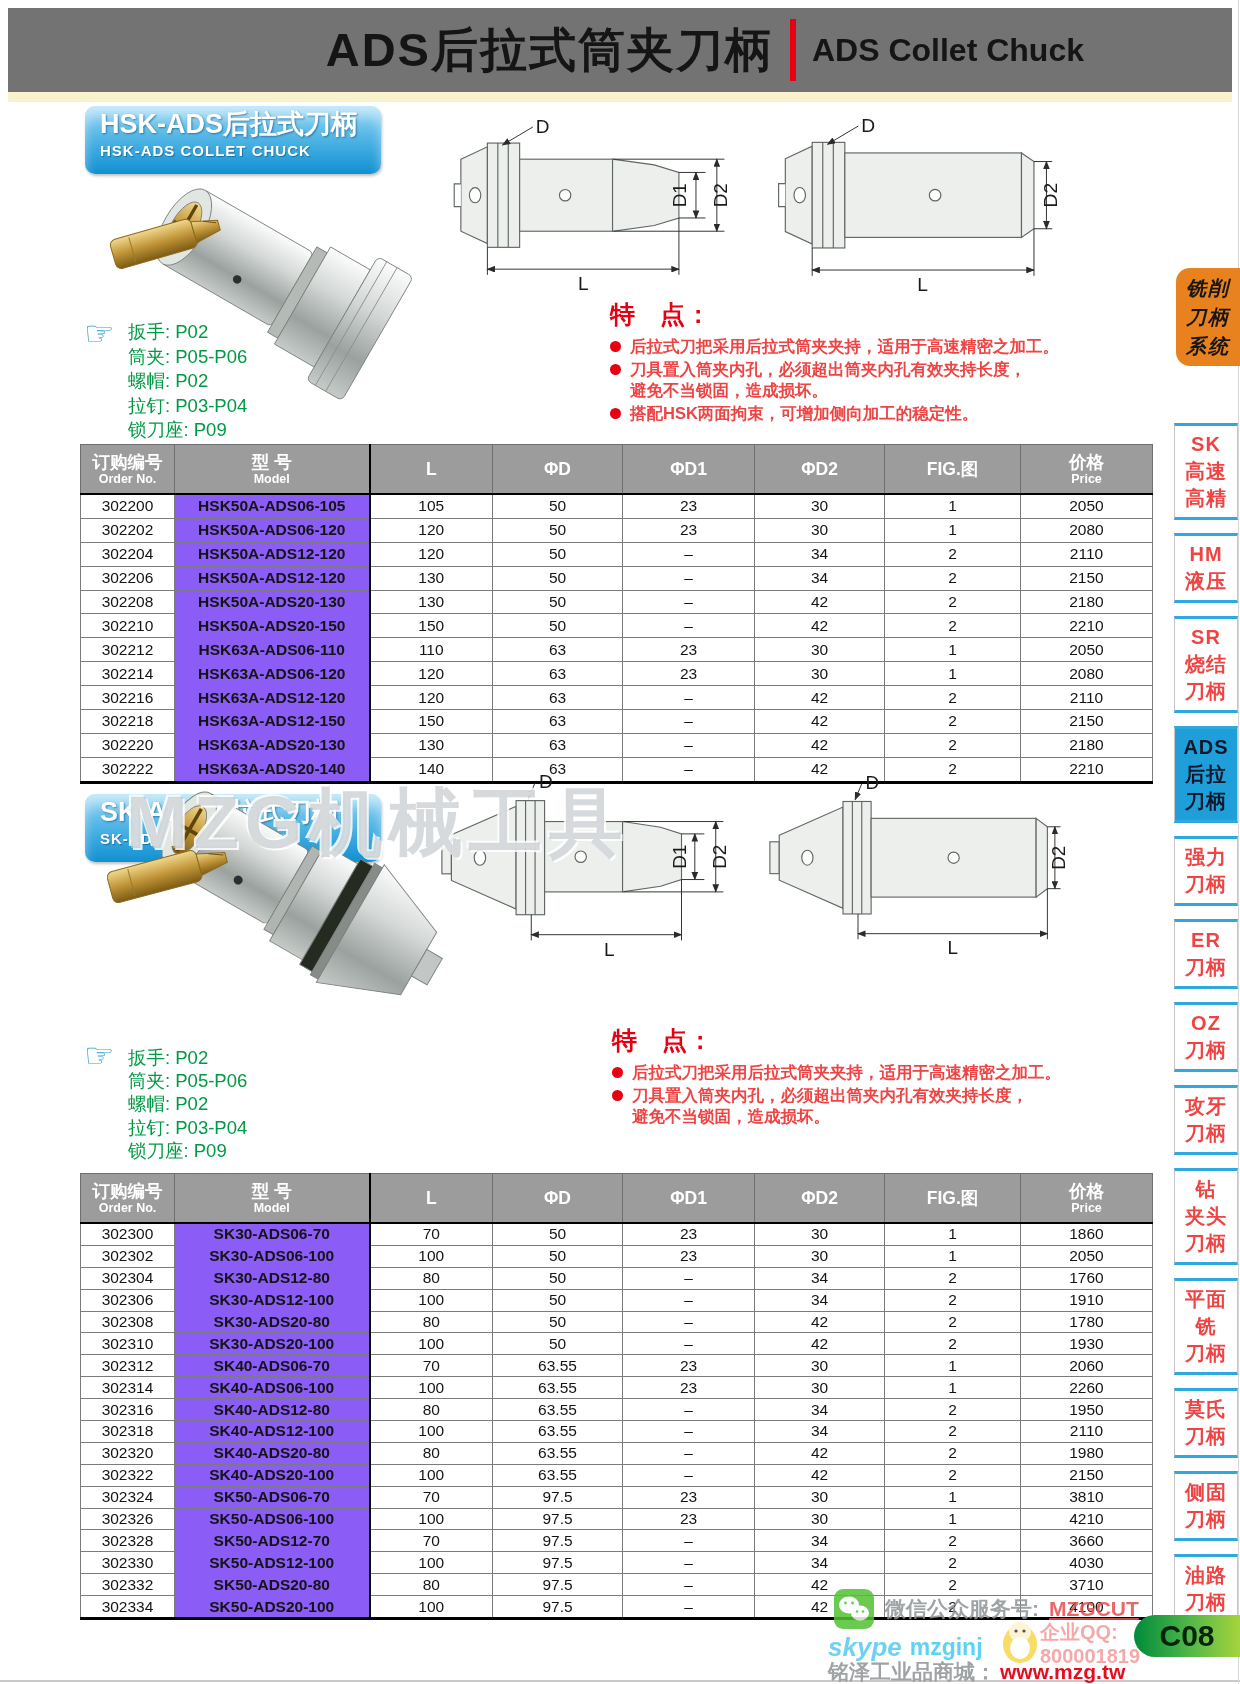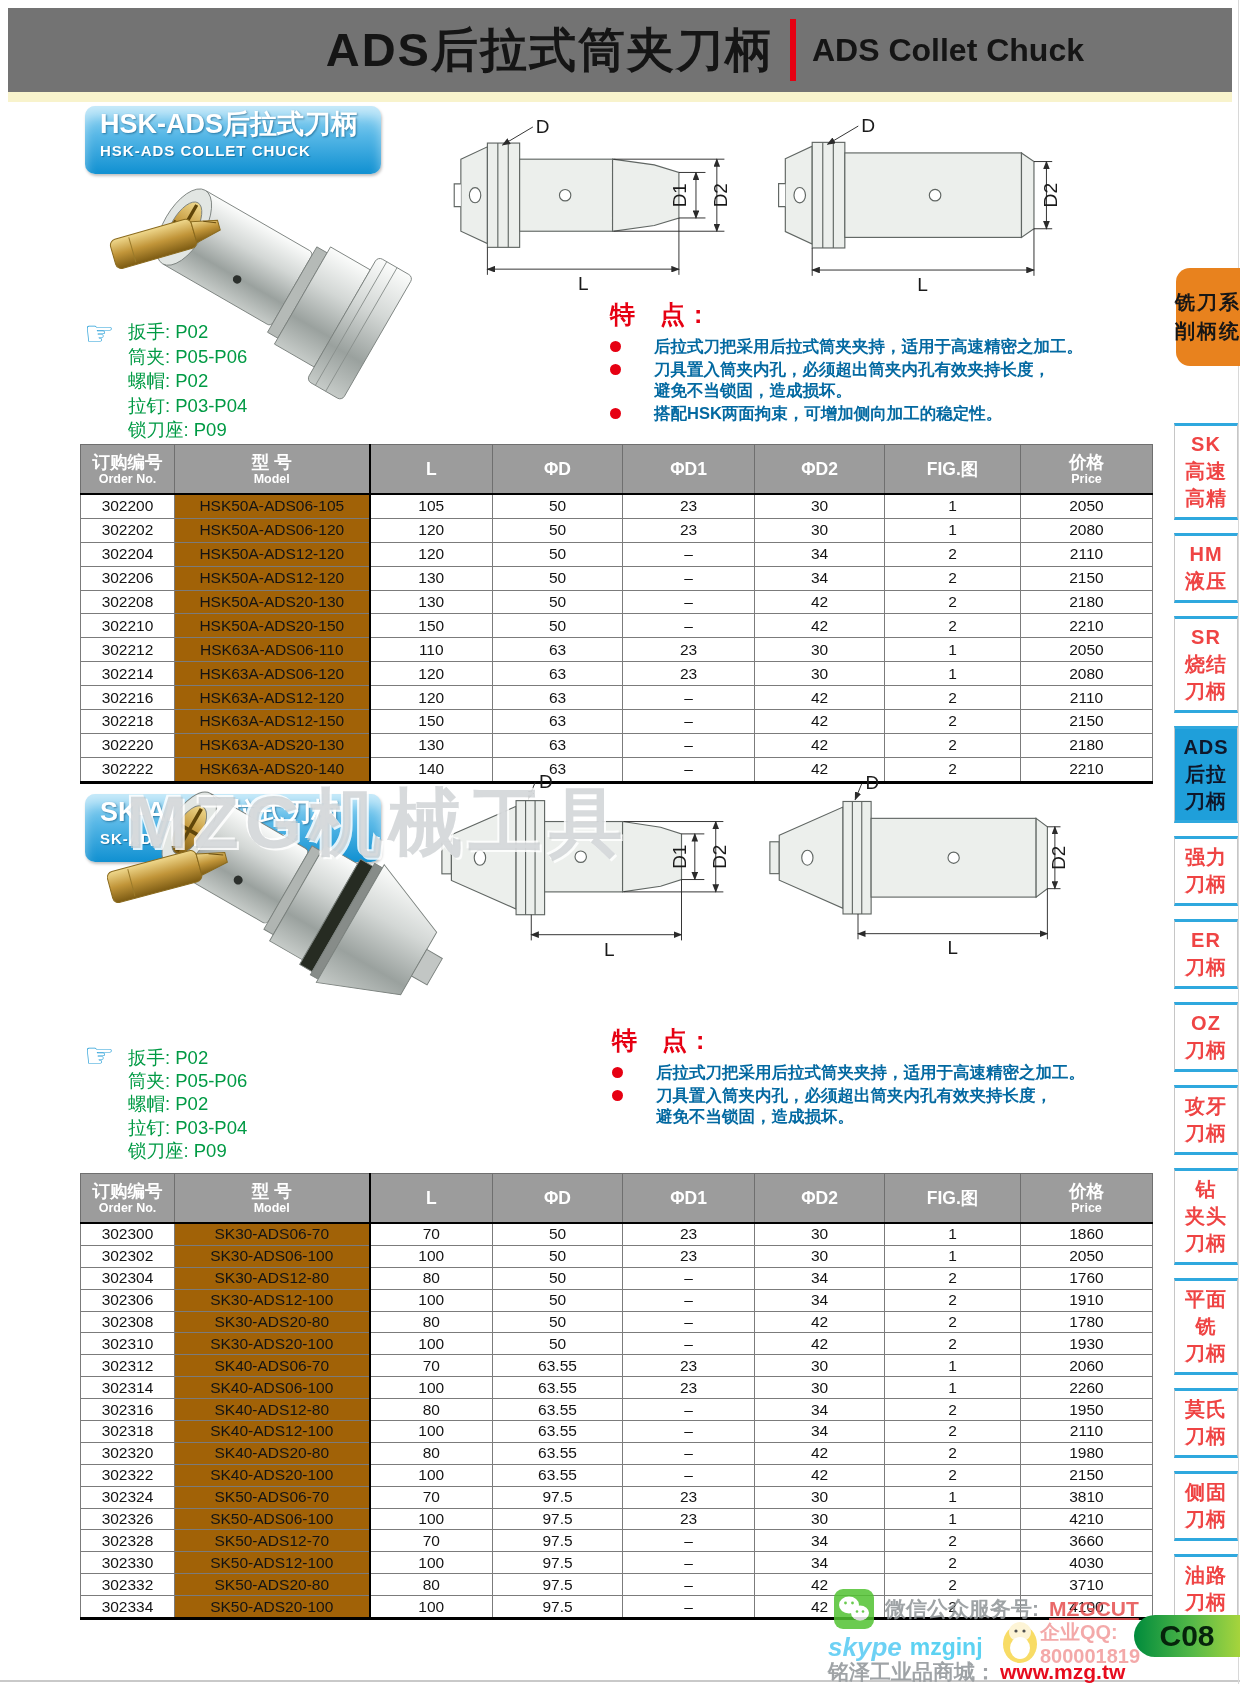--- a/index.html
+++ b/index.html
@@ -22,45 +22,45 @@
   
   .hand{position:absolute;color:#2AA0D8;font-size:34px;line-height:30px;z-index:6;}
   .links{position:absolute;z-index:6;}
   .link-line{font-size:18.5px;color:#009A44;line-height:24.5px;white-space:nowrap;}
   .links.l2 .link-line{line-height:23.2px;}
   
   .feat{position:absolute;width:480px;z-index:6;}
   .feat-title{color:#E60012;font-size:25px;font-weight:bold;letter-spacing:9px;margin-bottom:5px;}
   .feature{display:flex;gap:9px;margin-bottom:2px;}
   .dot{flex:0 0 11px;width:11px;height:11px;border-radius:50%;background:#E60012;margin-top:5px;}
-  .ftext{font-size:16.5px;font-weight:bold;color:#0369a1;line-height:21px;white-space:pre-line;margin-left:24px;}
+  .ftext{font-size:16.5px;font-weight:bold;color:#ef4444;line-height:21px;white-space:pre-line;}
   
   .tbl{position:absolute;z-index:1;}
   table.cat-table{border-collapse:collapse;table-layout:fixed;width:1072px;border-bottom:3px solid #000;}
   .cat-table th{background:#9C9C9C;color:#fff;border:1px solid #6F6F6F;border-bottom:2.5px solid #000;
                 height:48px;padding:0;vertical-align:middle;}
   .th-zh{font-size:17.5px;font-weight:bold;line-height:20px;}
   .th-en{font-size:12.5px;font-weight:bold;line-height:14px;}
   .cat-table td{border:1px solid #7B7B7B;font-size:15.5px;color:#141414;text-align:center;
                 padding:0;white-space:nowrap;overflow:hidden;}
-  .cat-table td.model{background:#a16207;font-weight:normal;text-align:center;}
+  .cat-table td.model{background:#8b5cf6;font-weight:bold;text-align:center;}
   .cat-table th:nth-child(2),.cat-table td:nth-child(2){border-right:2.5px solid #000;}
   .t1 td{height:22.9px;}
   .t2 td{height:20.9px;}
   
   .draw,.photo{position:absolute;z-index:3;}
   .dim-txt{font-size:20px;fill:#1A1A1A;}
   
   .watermark{position:absolute;left:126px;top:774px;font-size:74px;font-weight:bold;letter-spacing:6px;
              color:rgba(190,195,198,.62);z-index:7;white-space:nowrap;
              text-shadow:2px 2px 0 rgba(255,255,255,.85),-2px -2px 0 rgba(255,255,255,.85);}
   
   .side-tab{position:absolute;left:1176px;top:268px;width:64px;height:98px;background:#E8821E;
-            border-radius:14px 0 0 14px;display:flex;flex-direction:row;justify-content:center;
-            align-items:center;z-index:4;}
+            border-radius:14px 0 0 14px;display:flex;flex-direction:column;justify-content:center;
+            align-items:center;z-index:4;font-style:italic;}
   .side-tab span{font-size:20px;font-weight:bold;color:#161616;line-height:29px;letter-spacing:2px;}
   .side-list{position:absolute;left:1174px;top:423px;width:64px;z-index:4;}
   .side-item{border-top:3px solid #2FA8DE;border-bottom:3px solid #2FA8DE;
              border-left:1px solid #C6C6C6;border-right:1px solid #C6C6C6;background:#fff;
              display:flex;flex-direction:column;justify-content:center;align-items:center;
              padding:5px 0;margin-bottom:13px;text-align:center;}
   .side-item span{font-size:20px;font-weight:600;color:#ef4444;line-height:27px;letter-spacing:1px;}
   .side-item.active{background:#1F9FDA;}
   .side-item.active span{color:#0f172a;}
   

